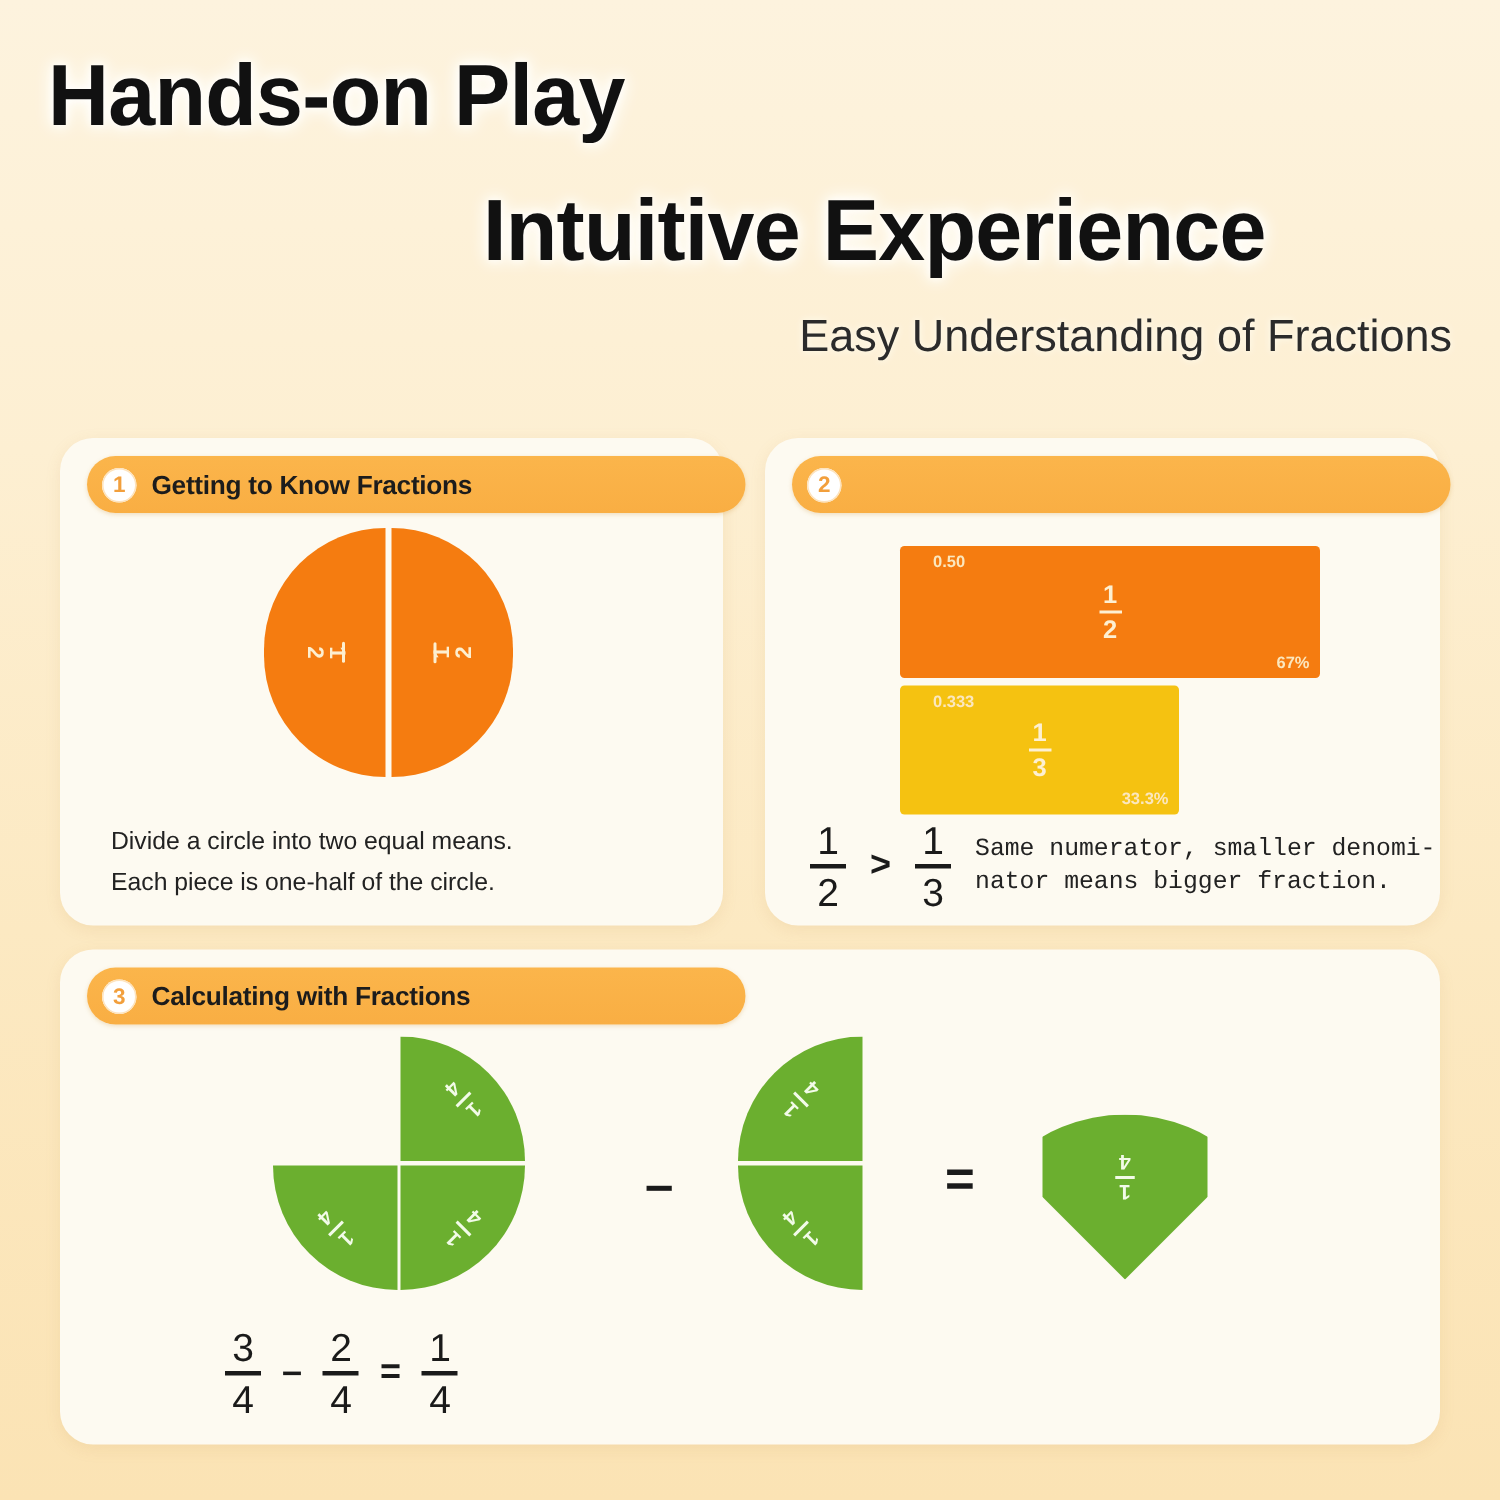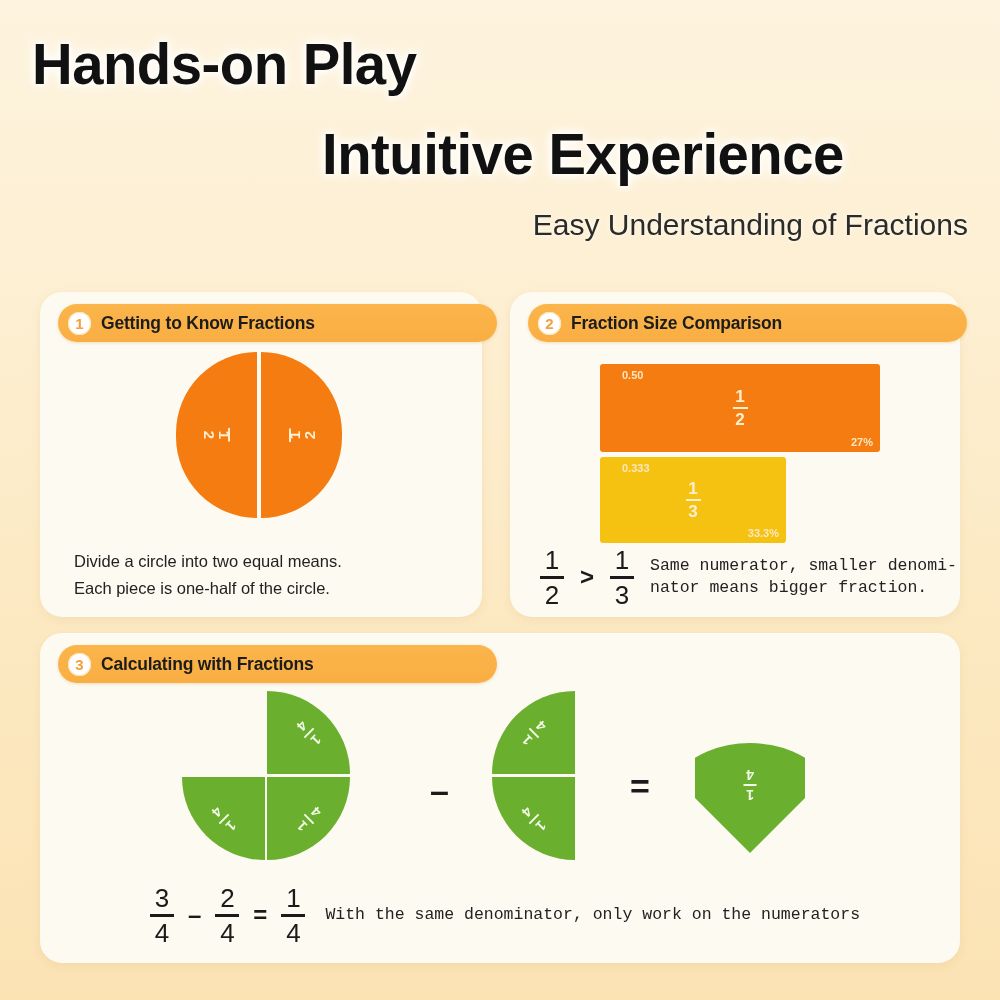--- a/index.html
+++ b/index.html
@@ -171,31 +171,30 @@
       </div>
     </div>
 
     <div class="caption" style="left:34px;top:258px;">Divide a circle into two equal means.</div>
     <div class="caption" style="left:34px;top:285px;">Each piece is one-half of the circle.</div>
   </div>
 
   <div class="card" id="card2">
     <div class="pill">
       <div class="badge">2</div>
-      <div class="pill-title">Fraction Size Comparison</div>
     </div>
 
     <div class="bar" style="left:90px;top:72px;width:280px;height:88px;background:#F57C10;">
       <span class="tl">0.50</span>
       <span class="mid">
         <span class="n">1</span>
         <span class="l"></span>
         <span class="d">2</span>
       </span>
-      <span class="br">27%</span>
+      <span class="br">67%</span>
     </div>
 
     <div class="bar" style="left:90px;top:165px;width:186px;height:86px;background:#F5C211;">
       <span class="tl">0.333</span>
       <span class="mid">
         <span class="n">1</span>
         <span class="l"></span>
         <span class="d">3</span>
       </span>
       <span class="br">33.3%</span>
@@ -296,17 +295,16 @@
         <span class="n">2</span>
         <span class="l"></span>
         <span class="d">4</span>
       </span>
       <span class="op" style="margin:0 14px;">=</span>
       <span class="vfrac">
         <span class="n">1</span>
         <span class="l"></span>
         <span class="d">4</span>
       </span>
-      <span class="eqtext" style="margin-left:20px;">With the same denominator, only work on the numerators</span>
     </div>
   </div>
 
 </div>
 
 </body></html>

